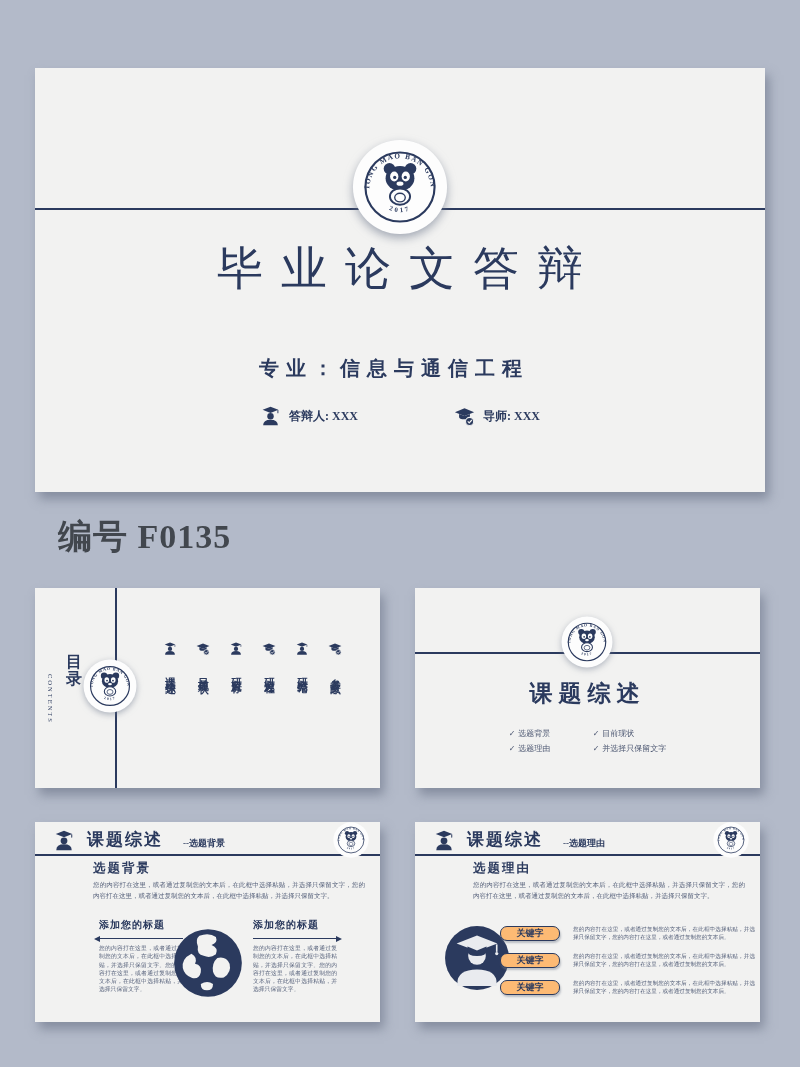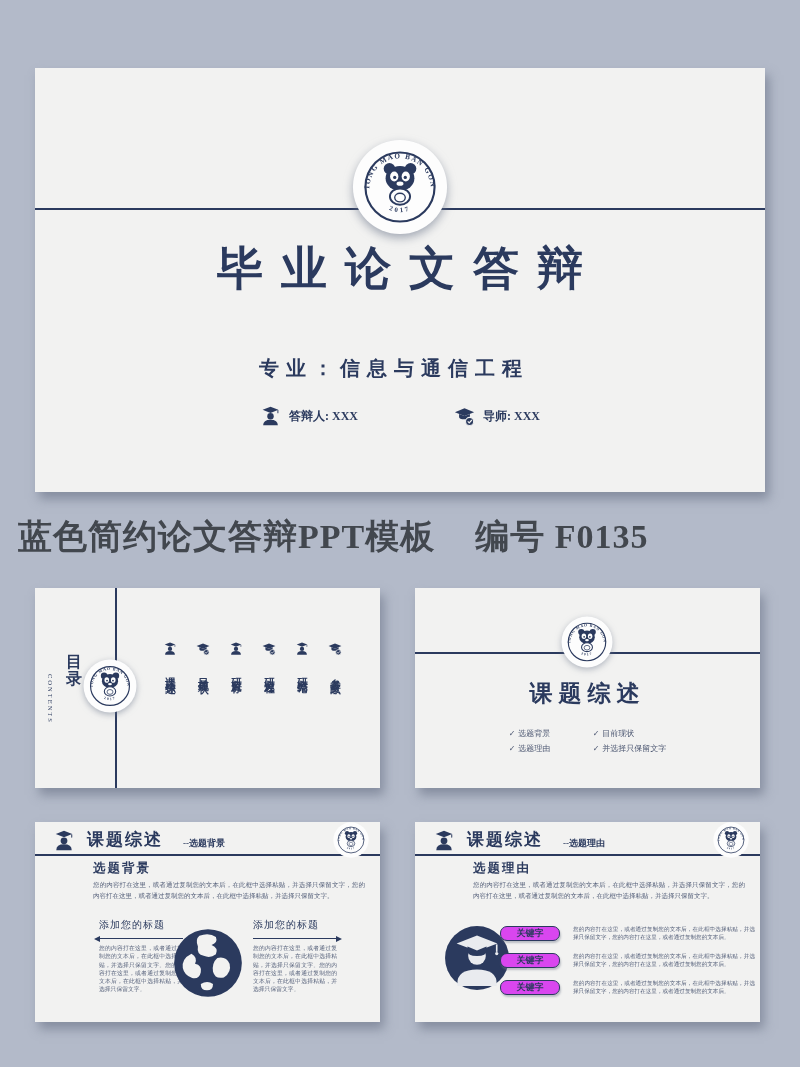--- a/index.html
+++ b/index.html
@@ -10,21 +10,21 @@
     color:#2b3a5e;
   }
   .slide{position:absolute;background:#f2f2f1;box-shadow:4px 7px 10px rgba(96,106,126,.55);}
   
   .cover{left:35px;top:68px;width:730px;height:424px;}
   .cover-line{position:absolute;left:0;right:0;top:140px;height:2px;background:#2b3a5e;}
   .logo-slot{position:absolute;display:block;}
   .logo-slot svg{width:100%;height:100%;display:block;}
   .logo-lg{left:317px;top:71px;width:96px;height:96px;filter:drop-shadow(0 4px 5px rgba(110,120,140,.6));}
   .cover-title{position:absolute;left:0;right:0;top:170px;text-align:center;
-    font-size:46px;font-weight:bold;letter-spacing:18px;text-indent:18px;color:#2b3a5e;}
+    font-size:46px;font-weight:normal;letter-spacing:18px;text-indent:18px;color:#2b3a5e;}
   .cover-sub{position:absolute;left:0;right:0;top:238px;text-align:center;
     font-size:17px;letter-spacing:3px;color:#2b3a5e;}
   .cover-major{position:absolute;left:0;right:12px;top:287px;text-align:center;
     font-size:20px;font-weight:bold;letter-spacing:7px;color:#2b3a5e;}
   .cover-people{position:absolute;left:0;right:0;top:338px;display:flex;justify-content:center;gap:96px;}
   .person-item{display:flex;align-items:center;gap:8px;font-size:12px;font-weight:bold;color:#2b3a5e;}
   .icon-slot{display:inline-block;color:#2b3a5e;}
   .icon-slot svg{width:100%;height:100%;display:block;}
   .icon-20{width:21px;height:21px;}
   .icon-14{width:14px;height:14px;}
@@ -64,30 +64,30 @@
   .mini-head-icon{position:absolute;left:18px;top:8px;}
   .mini-head-title{position:absolute;left:52px;top:6px;font-size:17px;font-weight:bold;letter-spacing:2px;color:#2b3a5e;}
   .mini-head-sub{position:absolute;left:148px;top:15px;font-size:9px;font-weight:bold;color:#2b3a5e;}
   .mini-head-line{position:absolute;left:0;right:0;top:32px;height:1.5px;background:#2b3a5e;}
   .logo-head{left:298px;top:0;width:36px;height:36px;z-index:2;}
   .body-title{position:absolute;left:58px;top:38px;font-size:12.5px;font-weight:bold;letter-spacing:2px;color:#2b3a5e;}
   .body-para{position:absolute;left:58px;top:58px;width:272px;font-size:6.5px;line-height:10.5px;color:#55607a;text-align:justify;}
   .col{position:absolute;top:96px;width:84px;}
   .col-left{left:64px;}
   .col-right{left:218px;}
-  .col-title{font-size:10px;font-weight:normal;letter-spacing:1px;color:#2b3a5e;}
+  .col-title{font-size:10px;font-weight:bold;letter-spacing:1px;color:#2b3a5e;}
   .col-rule{position:relative;height:1.2px;background:#2b3a5e;margin:6px 0 5px 0;}
   .col-rule .arr{position:absolute;top:-2.4px;width:0;height:0;border-top:3px solid transparent;border-bottom:3px solid transparent;}
   .arr-left{left:-5px;border-right:6px solid #2b3a5e;}
   .arr-right{right:-5px;border-left:6px solid #2b3a5e;}
   .col-body{font-size:5.8px;line-height:8.2px;color:#55607a;text-align:justify;}
   .globe-slot{position:absolute;left:137px;top:105px;width:72px;height:72px;}
   .globe-slot svg,.avatar-slot svg{width:100%;height:100%;display:block;}
   .avatar-slot{position:absolute;left:28px;top:102px;width:68px;height:68px;}
-  .kw-pill{position:absolute;left:85px;width:58px;height:13px;background:#d946ef;border:1.5px solid #2b3a5e;
+  .kw-pill{position:absolute;left:85px;width:58px;height:13px;background:#fdba74;border:1.5px solid #2b3a5e;
     border-radius:7px;display:flex;align-items:center;justify-content:center;
     font-size:9px;font-weight:bold;color:#2b3a5e;box-shadow:1px 2px 2px rgba(120,128,145,.45);z-index:2;}
   .kw-text{position:absolute;left:158px;width:182px;font-size:5.6px;line-height:8px;color:#55607a;text-align:justify;}
   .kp0{top:104px;} .kp1{top:131px;} .kp2{top:158px;}
   .kt0{top:103px;} .kt1{top:130px;} .kt2{top:157px;}
 </style>
 </head>
 <body>
 
 <div class="slide cover">
@@ -140,21 +140,20 @@
     <circle cx="17.8" cy="17.6" r="4.6" stroke="#f2f2f1" stroke-width="1.2"></circle>
     <path d="M15.7 17.6 l1.7 1.7 l3 -3.3" fill="none" stroke="#f2f2f1" stroke-width="1.4"></path>
   </svg>
 </span>
       <span>导师: XXX</span>
     </div>
   </div>
 </div>
 
 <div class="banner">
-  <span class="b-title">蓝色简约论文答辩PPT模板</span>
   <span class="b-code">编号 F0135</span>
 </div>
 
 <div class="slide mini mini-a">
   <div class="toc-line"></div>
   <span class="logo-slot logo-toc">
       <svg viewBox="0 0 100 100">
     <circle cx="50" cy="50" r="49" fill="#fdfdfd"></circle>
     <defs>
       <path id="la2" d="M18 52 A32 32 0 1 1 82 52" fill="none"></path>

